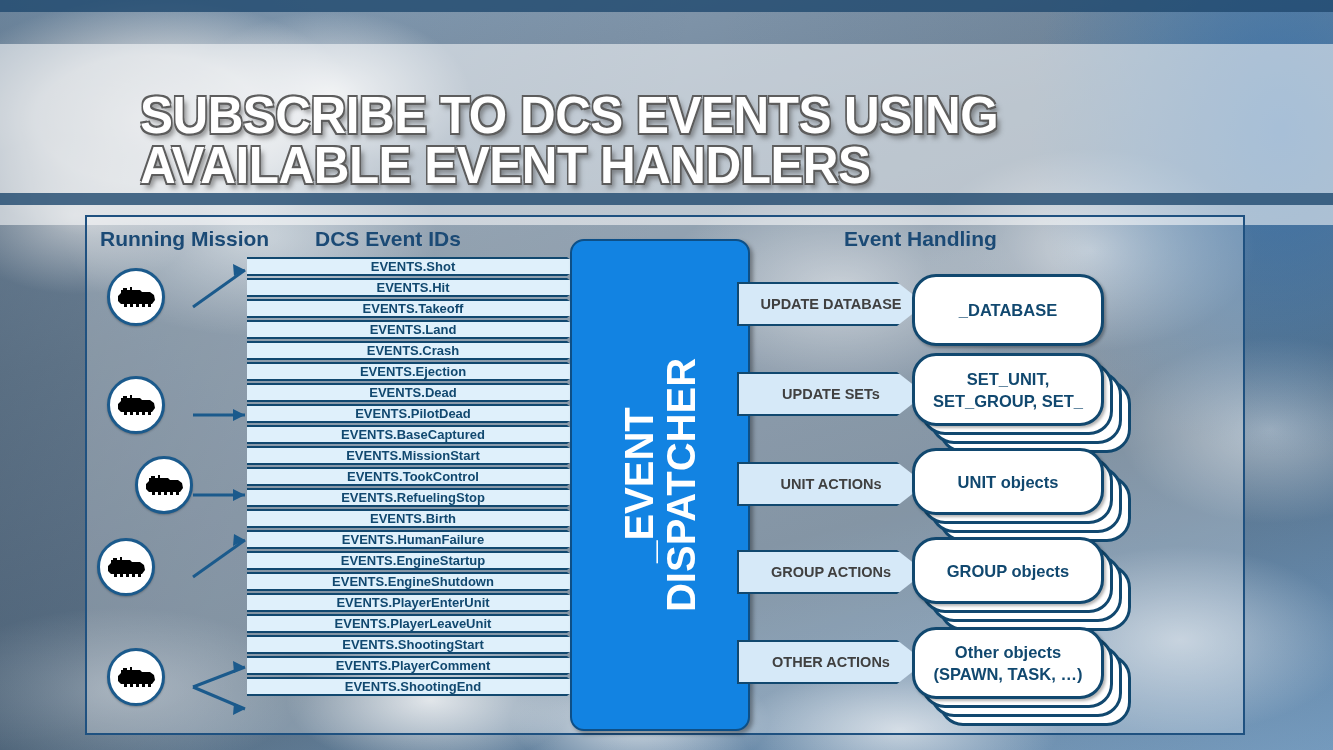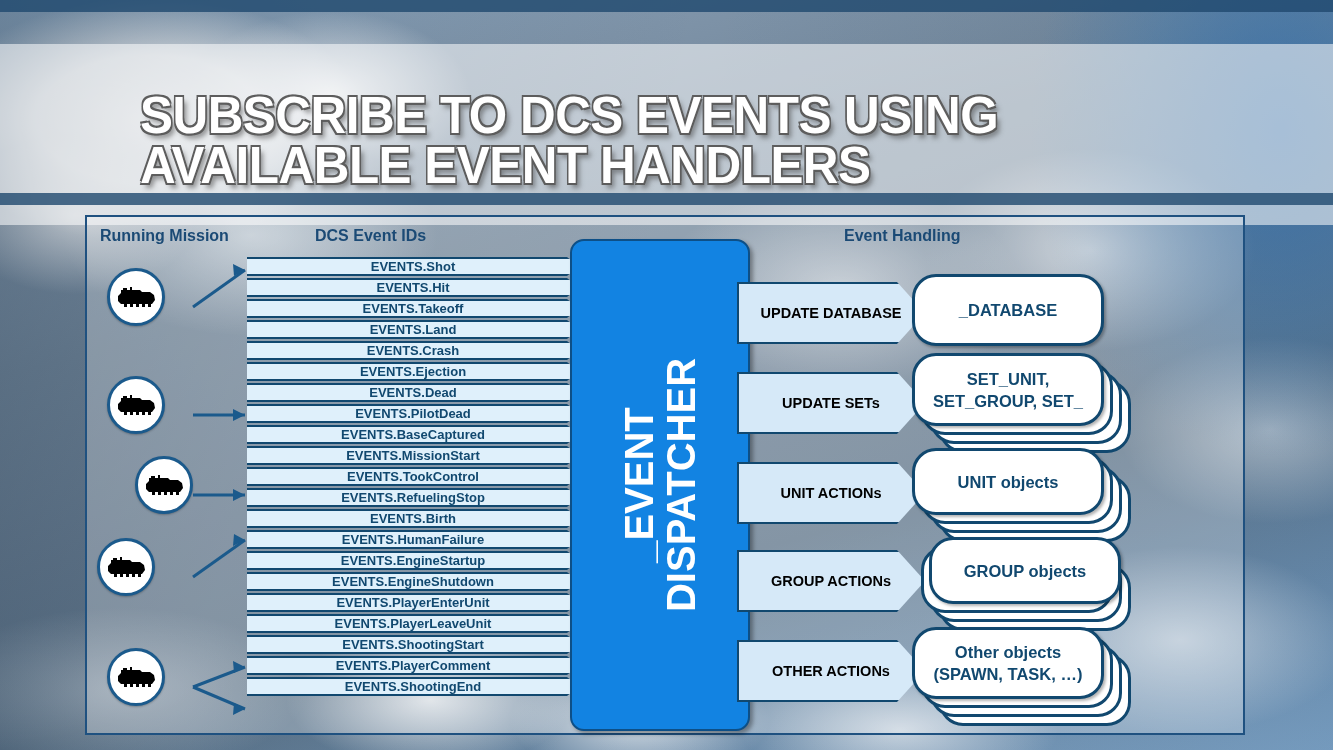--- a/index.html
+++ b/index.html
@@ -70,21 +70,21 @@
   
   #panel {
     position: absolute; left: 85px; top: 215px; width: 1160px; height: 520px;
     background: rgba(255,255,255,0.26);
     border: 2px solid #1f5180;
   }
 
   .col-heading {
     position: absolute;
     color: #1b4a75;
-    font-size: 16px;
+    font-size: 21px;
     font-weight: bold;
     white-space: nowrap;
   }
   #heading-running  { left: 13px;  top: 10px; }
   #heading-dcs      { left: 228px; top: 10px; }
   #heading-handling { left: 757px; top: 10px; }
 
   
   .vehicle {
     position: absolute; width: 58px; height: 58px; border-radius: 50%;
@@ -132,24 +132,24 @@
     font-size: 40px;
     font-weight: bold;
     line-height: 42px;
     text-align: center;
     letter-spacing: 0px;
   }
 
   
   .action-arrow {
     position: absolute;
-    height: 62px; width: 188px;
+    height: 44px; width: 188px;
     background: #d6e9f8;
     border: 2px solid #11486f;
-    color: #000000;
+    color: #404040;
     font-size: 14.5px;
     font-weight: bold;
     display: flex; align-items: center; justify-content: center;
     clip-path: polygon(0 0, 160px 0, 188px 50%, 160px 100%, 0 100%);
     filter: drop-shadow(2px 2px 2px rgba(0,0,0,0.32));
     white-space: nowrap;
   }
 
   
   .card-stack { position: absolute; }
@@ -317,21 +317,21 @@
         <div class="card" style="left: 27px; top: 27px; width: 192px; height: 67px;"></div>
         <div class="card" style="left: 18px; top: 18px; width: 192px; height: 67px;"></div>
         <div class="card" style="left: 9px; top: 9px; width: 192px; height: 67px;"></div>
         <div class="card card-front" style="left: 0px; top: 0px; width: 192px; height: 67px;">UNIT objects</div>
       </div>
       <div class="action-arrow" style="left: 650px; top: 333px;">GROUP ACTIONs</div>
       <div class="card-stack" style="left: 825px; top: 320px; width: 230px; height: 103px;">
         <div class="card" style="left: 27px; top: 27px; width: 192px; height: 67px;"></div>
         <div class="card" style="left: 18px; top: 18px; width: 192px; height: 67px;"></div>
         <div class="card" style="left: 9px; top: 9px; width: 192px; height: 67px;"></div>
-        <div class="card card-front" style="left: 17px; top: 0px; width: 192px; height: 67px;">GROUP  objects</div>
+        <div class="card card-front" style="left: 0px; top: 0px; width: 192px; height: 67px;">GROUP  objects</div>
       </div>
       <div class="action-arrow" style="left: 650px; top: 423px;">OTHER ACTIONs</div>
       <div class="card-stack" style="left: 825px; top: 410px; width: 230px; height: 108px;">
         <div class="card" style="left: 27px; top: 27px; width: 192px; height: 72px;"></div>
         <div class="card" style="left: 18px; top: 18px; width: 192px; height: 72px;"></div>
         <div class="card" style="left: 9px; top: 9px; width: 192px; height: 72px;"></div>
         <div class="card card-front" style="left: 0px; top: 0px; width: 192px; height: 72px;">Other objects
 (SPAWN,  TASK, …)</div>
       </div>
     </div>

